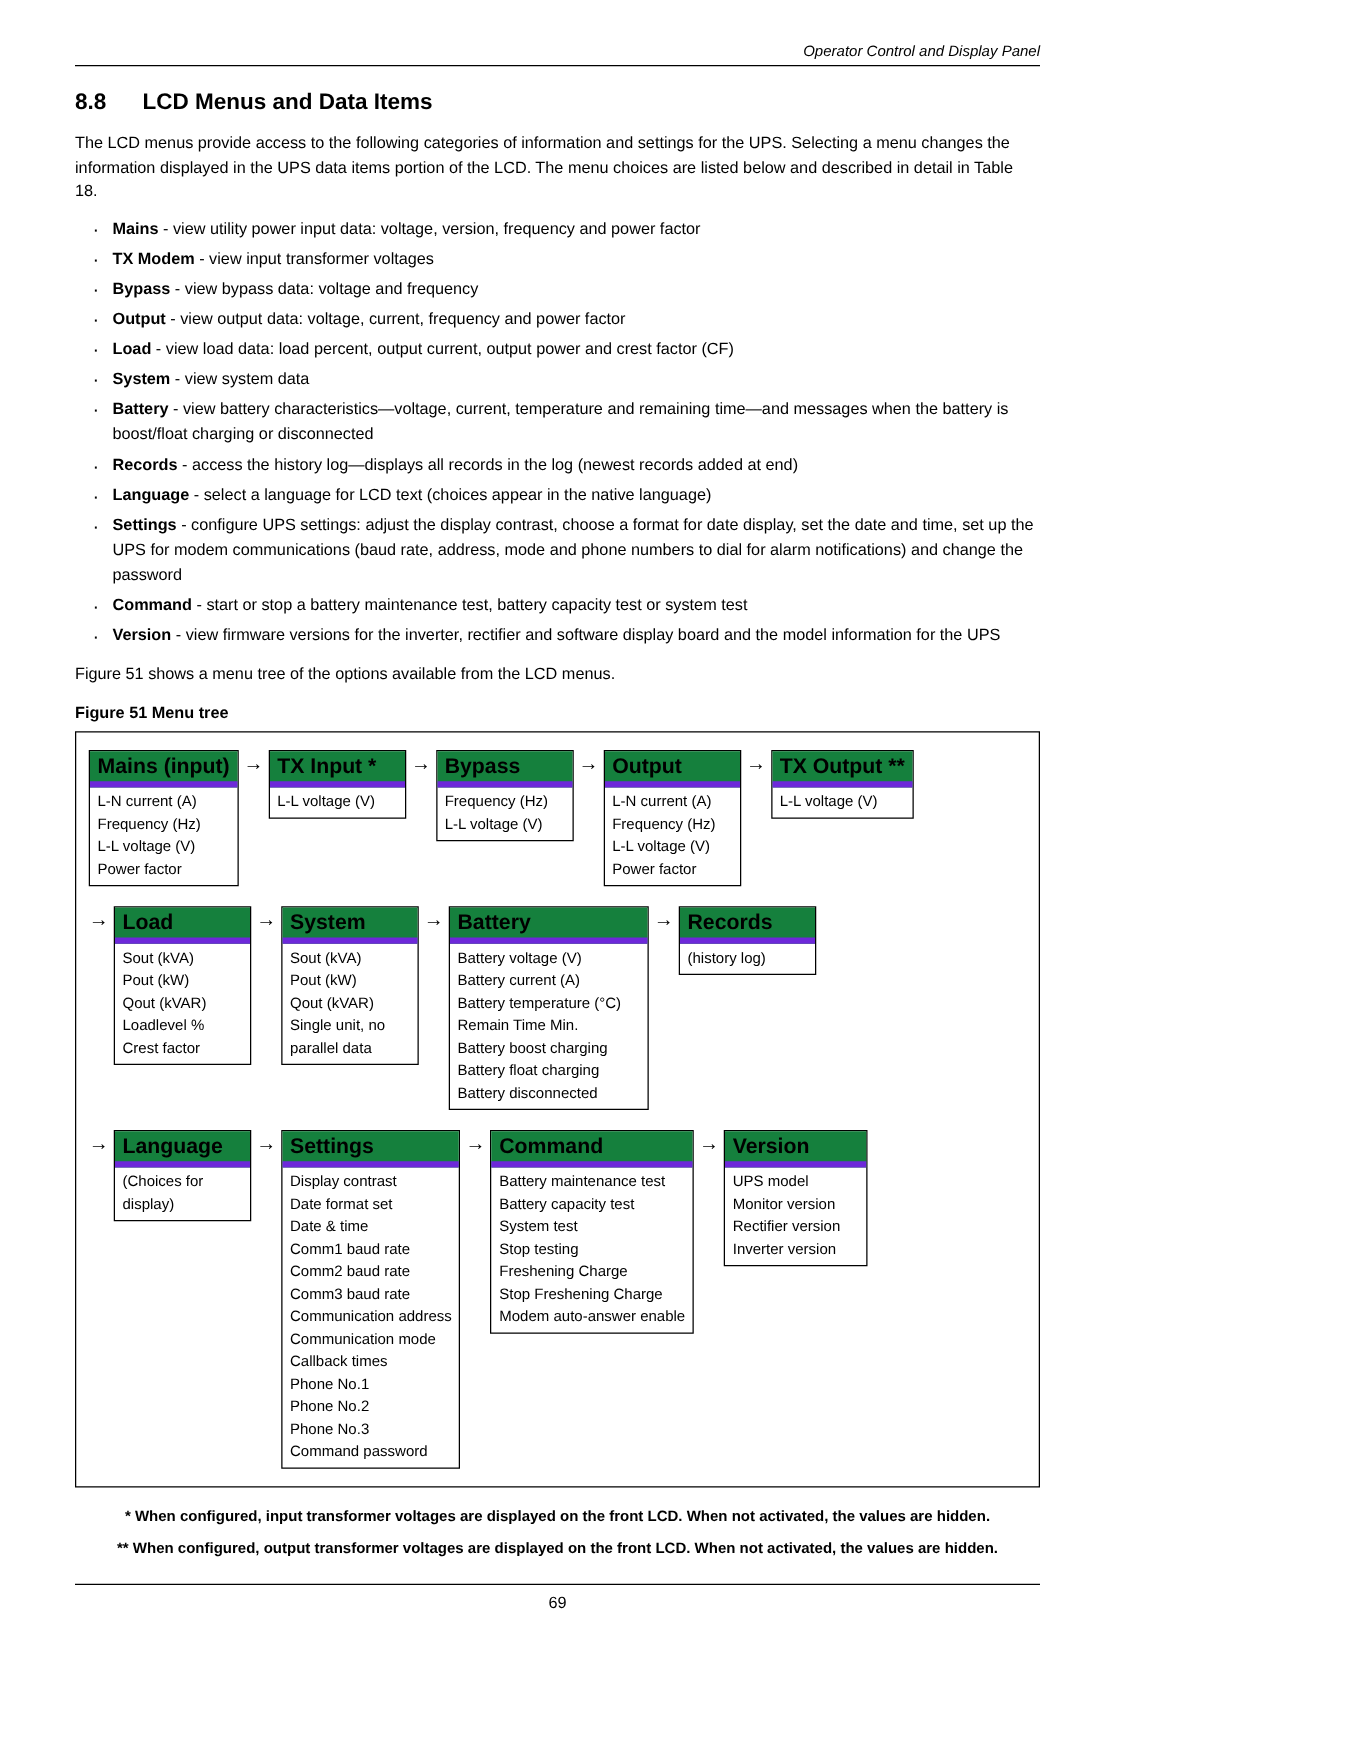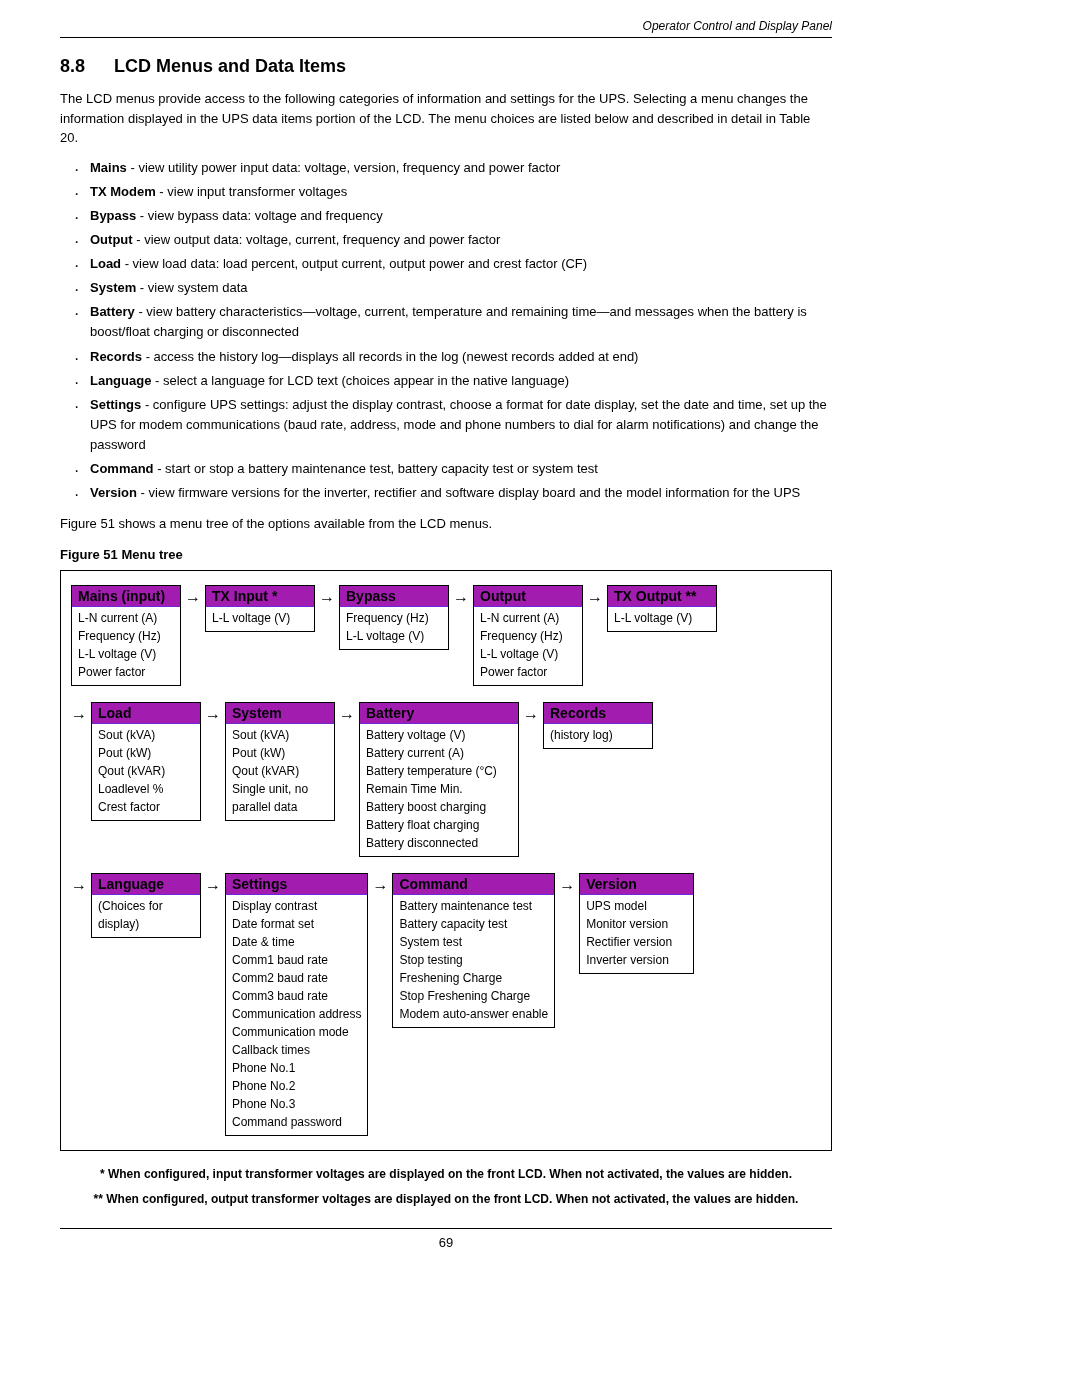--- a/index.html
+++ b/index.html
@@ -8,21 +8,21 @@
       font-size: 13px;
       background: #fff;
       color: #000;
       width: 1080px;
       min-height: 1397px;
       padding: 0;
     }
     .page {
       width: 892px;
       min-height: 1397px;
-      padding: 19px 60px 40px 60px;
+      padding: 34px 60px 40px 60px;
       position: relative;
     }
     .header-line {
       text-align: right;
       font-style: italic;
       font-size: 12px;
       border-bottom: 1px solid #000;
       padding-bottom: 4px;
       margin-bottom: 18px;
     }
@@ -73,25 +73,25 @@
       align-items: flex-start;
       margin-bottom: 16px;
     }
     .tree-row:last-child { margin-bottom: 0; }
     .node {
       border: 1px solid #000;
       min-width: 110px;
       flex-shrink: 0;
     }
     .node-header {
-      background: #a21caf;
+      background: #15803d;
       font-weight: bold;
       padding: 2px 6px;
-      border-bottom: 1px solid #6d28d9;
-      font-size: 14px;
+      border-bottom: 5px solid #6d28d9;
+      font-size: 17px;
     }
     .node-body {
       padding: 2px 6px 4px 6px;
       font-size: 12px;
       line-height: 1.5;
     }
     .arrow {
       display: flex;
       align-items: flex-start;
       padding-top: 3px;
@@ -149,21 +149,21 @@
 
   <div class="header-line">
     <span>Operator Control and Display Panel</span>
   </div>
 
   <div class="section-title">
     <span class="section-number">8.8</span>
     <span>LCD Menus and Data Items</span>
   </div>
 
-  <p class="intro-text">The LCD menus provide access to the following categories of information and settings for the UPS. Selecting a menu changes the information displayed in the UPS data items portion of the LCD. The menu choices are listed below and described in detail in Table 20.</p>
+  <p class="intro-text">The LCD menus provide access to the following categories of information and settings for the UPS. Selecting a menu changes the information displayed in the UPS data items portion of the LCD. The menu choices are listed below and described in detail in Table 18.</p>
 
   <ul class="bullet-list">
     <li><span class="bold">Mains</span><span> - view utility power input data: voltage, version, frequency and power factor</span></li>
     <li><span class="bold">TX Modem</span><span> - view input transformer voltages</span></li>
     <li><span class="bold">Bypass</span><span> - view bypass data: voltage and frequency</span></li>
     <li><span class="bold">Output</span><span> - view output data: voltage, current, frequency and power factor</span></li>
     <li><span class="bold">Load</span><span> - view load data: load percent, output current, output power and crest factor (CF)</span></li>
     <li><span class="bold">System</span><span> - view system data</span></li>
     <li><span class="bold">Battery</span><span> - view battery characteristics—voltage, current, temperature and remaining time—and messages when the battery is boost/float charging or disconnected</span></li>
     <li><span class="bold">Records</span><span> - access the history log—displays all records in the log (newest records added at end)</span></li>

